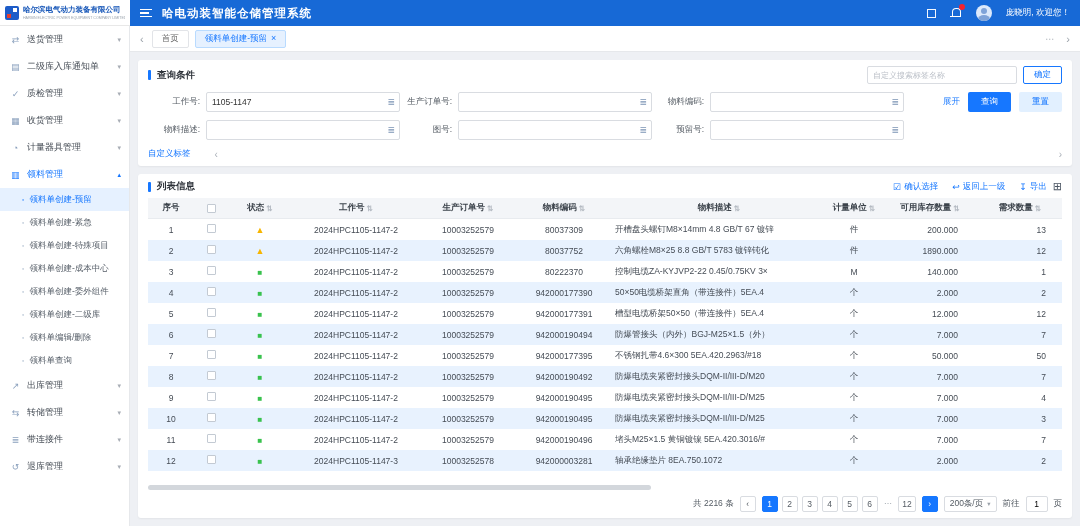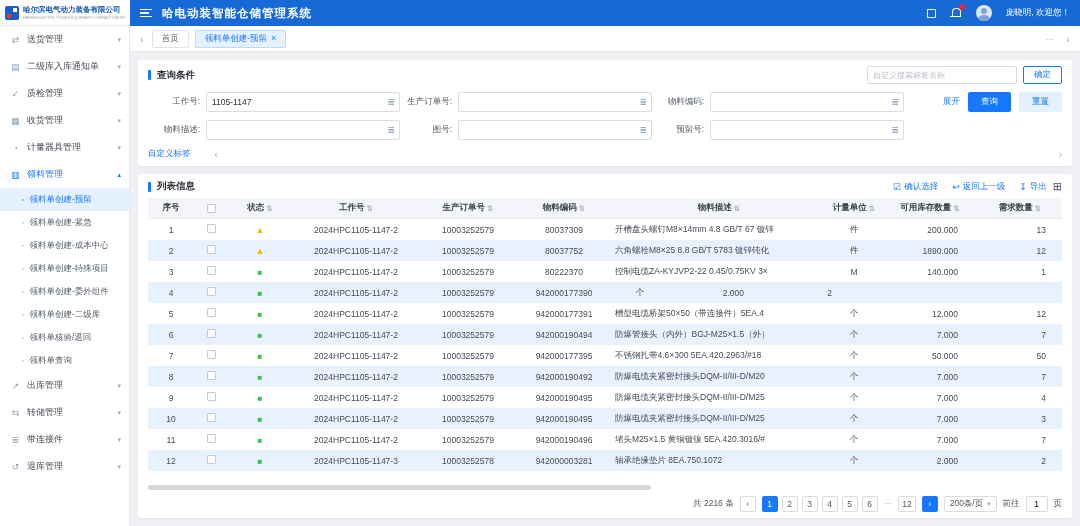--- a/index.html
+++ b/index.html
@@ -176,37 +176,37 @@
         <div class="submenu-item active">
           <span class="smi-icon">▫</span>
           <span class="smi-label">领料单创建-预留</span>
         </div>
         <div class="submenu-item">
           <span class="smi-icon">▫</span>
           <span class="smi-label">领料单创建-紧急</span>
         </div>
         <div class="submenu-item">
           <span class="smi-icon">▫</span>
+          <span class="smi-label">领料单创建-特殊项目</span>
+        </div>
+        <div class="submenu-item">
+          <span class="smi-icon">▫</span>
           <span class="smi-label">领料单创建-成本中心</span>
         </div>
         <div class="submenu-item">
           <span class="smi-icon">▫</span>
-          <span class="smi-label">领料单创建-特殊项目</span>
-        </div>
-        <div class="submenu-item">
-          <span class="smi-icon">▫</span>
           <span class="smi-label">领料单创建-委外组件</span>
         </div>
         <div class="submenu-item">
           <span class="smi-icon">▫</span>
           <span class="smi-label">领料单创建-二级库</span>
         </div>
         <div class="submenu-item">
           <span class="smi-icon">▫</span>
-          <span class="smi-label">领料单核验/退回</span>
+          <span class="smi-label">领料单编辑/删除</span>
         </div>
         <div class="submenu-item">
           <span class="smi-icon">▫</span>
           <span class="smi-label">领料单查询</span>
         </div>
         <div class="menu-item">
           <span class="mi-icon">↗</span>
           <span class="mi-label">出库管理</span>
           <span class="mi-chevron">▾</span>
         </div>
@@ -418,20 +418,21 @@
               <div class="cell right" style="width: 96px; padding-right: 20px;">140.000</div>
               <div class="cell right" style="width: 84px; padding-right: 16px;">1</div>
             </div>
             <div class="t-row even">
               <div class="cell" style="width: 46px;">4</div>
               <div class="cell" style="width: 34px;"><span class="cb"></span></div>
               <div class="cell" style="width: 64px;"><span class="st-ok">■</span></div>
               <div class="cell" style="width: 128px;">2024HPC1105-1147-2</div>
               <div class="cell" style="width: 96px;">10003252579</div>
               <div class="cell" style="width: 96px;">942000177390</div>
+              <div class="cell left" style="width: 214px;">50×50电缆桥架直角（带连接件）5EA.4</div>
               <div class="cell" style="width: 56px;">个</div>
               <div class="cell right" style="width: 96px; padding-right: 20px;">2.000</div>
               <div class="cell right" style="width: 84px; padding-right: 16px;">2</div>
             </div>
             <div class="t-row">
               <div class="cell" style="width: 46px;">5</div>
               <div class="cell" style="width: 34px;"><span class="cb"></span></div>
               <div class="cell" style="width: 64px;"><span class="st-ok">■</span></div>
               <div class="cell" style="width: 128px;">2024HPC1105-1147-2</div>
               <div class="cell" style="width: 96px;">10003252579</div>

